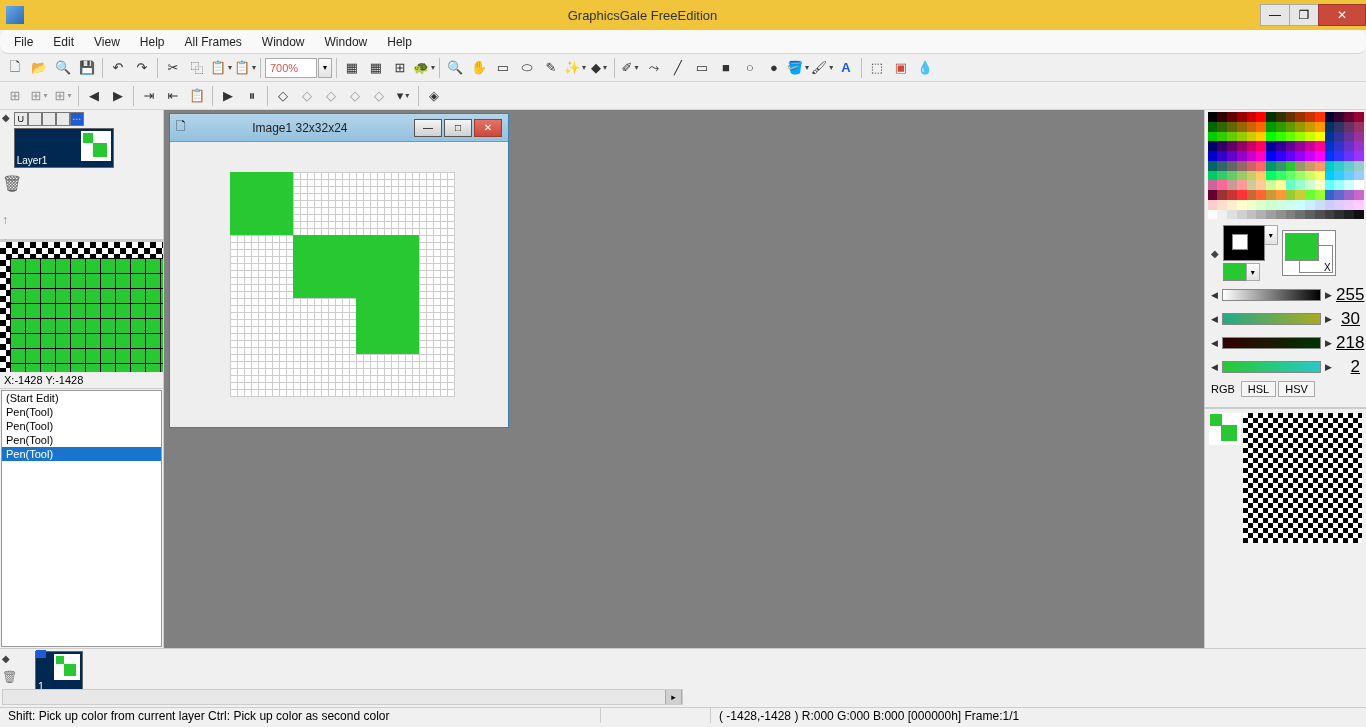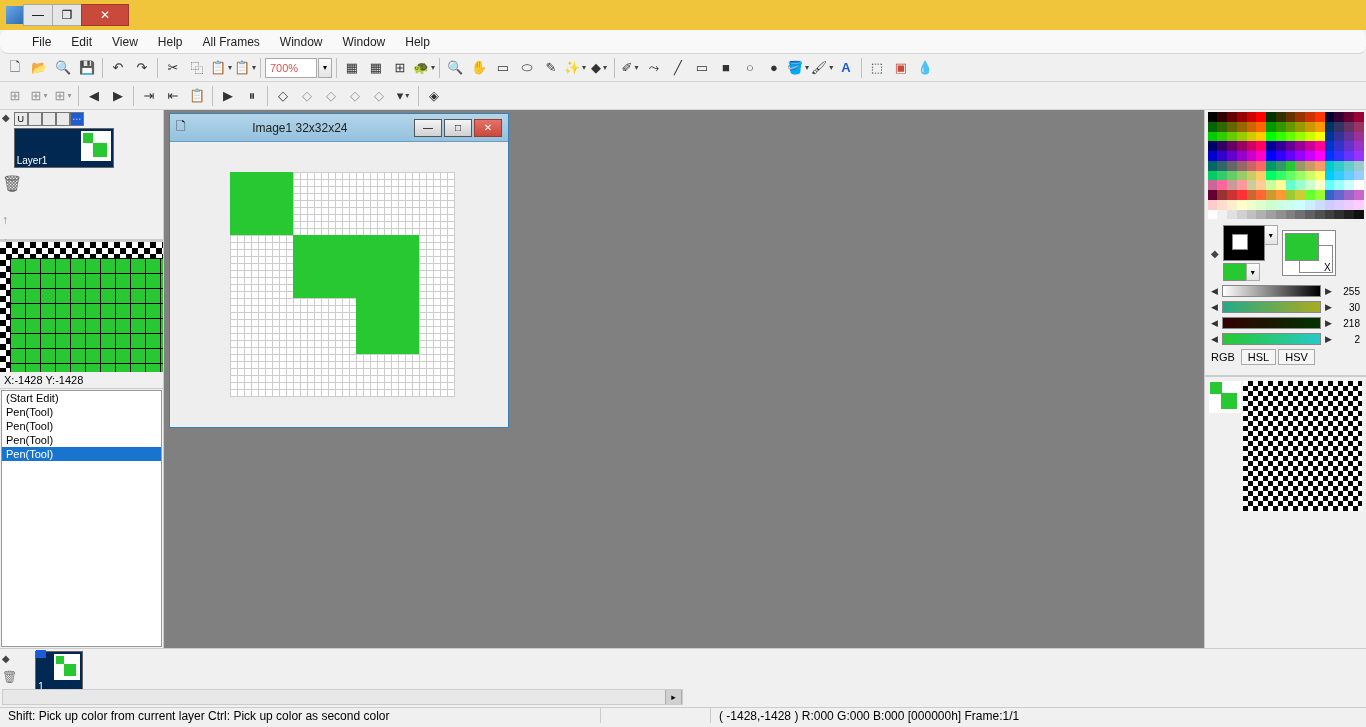--- a/index.html
+++ b/index.html
@@ -3,21 +3,21 @@
 <meta charset="utf-8">
 <style>
 * { margin: 0; padding: 0; box-sizing: border-box; font-family: "Segoe UI", Tahoma, sans-serif; font-size: 12px; }
 body { width: 1366px; height: 727px; background: #f0f0f0; overflow: hidden; position: relative; }
 .titlebar { height: 30px; background: #f0c53b; display: flex; align-items: center; position: relative; }
 .titlebar .title { flex: 1; text-align: center; color: #333; font-size: 13px; }
 .titlebar .appicon { width: 18px; height: 18px; margin-left: 6px; background: linear-gradient(135deg,#6aa9e9,#2c6ab3); display: inline-block; }
 .win-controls { display: flex; height: 22px; }
 .win-btn { width: 30px; height: 22px; display: flex; align-items: center; justify-content: center; border: 1px solid #aaa; background: #e6e6e6; margin-left: -1px; font-size: 12px; line-height: 1; }
 .win-btn.close { background: #c9493a; color: #fff; border-color: #a03a2d; width: 48px; }
-.menubar { height: 24px; background: #f9f9f9; border-bottom: 1px solid #d5d5d5; display: flex; align-items: center; padding-left: 24px; gap: 4px; border-radius: 8px; }
+.menubar { height: 24px; background: #f9f9f9; border-bottom: 1px solid #d5d5d5; display: flex; align-items: center; padding-left: 6px; gap: 4px; border-radius: 8px; }
 .menubar span { padding: 3px 8px; color: #222; }
 .toolbar { background: #f0f0f0; border-bottom: 1px solid #d5d5d5; display: flex; align-items: center; padding: 2px 4px; gap: 2px; }
 .tbtn { width: 22px; height: 22px; display: flex; align-items: center; justify-content: center; border: 1px solid transparent; font-size: 13px; color: #333; }
 .tsep { width: 1px; height: 20px; background: #c0c0c0; margin: 0 2px; }
 .zoom-box { width: 52px; height: 20px; border: 1px solid #aaa; background: #fff; font-size: 11px; display: flex; align-items: center; padding-left: 4px; color: #d9534f; }
 .drop-arrow::after { content: "▾"; font-size: 8px; margin-left: 2px; color: #444; }
 .toolbar1, .toolbar2 { height: 28px; }
 .main { display: flex; height: calc(727px - 30px - 24px - 28px - 28px - 59px - 20px); }
 .leftcol { width: 164px; background: #f0f0f0; display: flex; flex-direction: column; border-right: 1px solid #ccc; }
 .layers-panel { height: 130px; border-bottom: 1px solid #ccc; padding: 2px; }
@@ -55,21 +55,21 @@
 .swatch-row { display: flex; align-items: center; gap: 4px; margin-bottom: 4px; }
 .swatch-big { width: 42px; height: 36px; border: 1px solid #888; background: #000; position: relative; }
 .swatch-big .inner { position: absolute; left: 8px; top: 8px; width: 16px; height: 16px; background: #fff; border:1px solid #888; }
 .swatch-fgbg { width: 54px; height: 46px; border: 1px solid #888; position: relative; background:#fff; }
 .swatch-fgbg .bg { position:absolute; right:2px; bottom:2px; width:34px; height:28px; background:#fff; border:1px solid #888; }
 .swatch-fgbg .fg { position:absolute; left:2px; top:2px; width:34px; height:28px; background:#28c832; border:1px solid #888; }
 .swatch-fgbg .x { position:absolute; right:4px; bottom:2px; font-size:10px; }
 .slider-row { display: flex; align-items: center; gap: 4px; margin: 4px 0; }
 .slider-row .bar { flex: 1; height: 12px; border: 1px solid #888; position:relative; }
 .slider-row .arrow { font-size: 9px; color: #333; }
-.slider-row .val { width: 24px; font-size: 10px; text-align: right; }
+.slider-row .val { width: 24px; font-size: 17px; text-align: right; text-decoration: underline; }
 .tabs { display: flex; gap: 2px; margin-top: 4px; align-items:center; }
 .tabs .tab { border: 1px solid #aaa; padding: 1px 6px; background: #f5f5f5; font-size: 11px; }
 .mini-preview { margin: 4px; display:flex; }
 .mini-preview .tiny { width: 32px; height: 32px; background: #fff; position:relative; }
 .mini-preview .tiny .a{position:absolute;left:1px;top:1px;width:12px;height:12px;background:#28c832;}
 .mini-preview .tiny .b{position:absolute;left:12px;top:12px;width:16px;height:16px;background:#28c832;}
 .mini-preview .checker { flex:1; height:130px; margin-left:2px; background: repeating-conic-gradient(#000 0 25%, #fff 0 50%) 0 0/10px 10px; }
 .bottombar { height: 59px; background: #f0f0f0; border-top: 1px solid #ccc; display: flex; align-items: flex-start; padding: 2px; position: relative; }
 .frame-thumb { width: 48px; height: 42px; background: #002850; border: 1px solid #666; margin-left: 16px; position:relative; }
 .frame-thumb .m { position:absolute; right:2px; top:2px; width:26px; height:26px; background:#fff; }
@@ -81,20 +81,21 @@
 .dark-arrow { color:#444; font-size:10px; }
 .hscroll { position:absolute; bottom:2px; left:2px; right:50%; height:16px; background:#e8e8e8; border:1px solid #ccc; }
 .hscroll .thumb { width:17px; height:100%; background:#d0d0d0; border-left:1px solid #aaa; border-right:1px solid #aaa; float:right; display:flex;align-items:center;justify-content:center;font-size:9px;}
 .dropdown-arrow { width:14px; height:20px; border:1px solid #aaa; background:linear-gradient(#fdfdfd,#e3e3e3); display:flex; align-items:center; justify-content:center; font-size:8px; margin-left:-1px; }
 </style>
 </head>
 <body>
 
 <div class="titlebar">
   <span class="appicon"></span>
+  <span class="title">GraphicsGale FreeEdition</span>
   <div class="win-controls">
     <div class="win-btn">—</div>
     <div class="win-btn">❐</div>
     <div class="win-btn close">✕</div>
   </div>
 </div>
 
 <div class="menubar">
   <span>File</span>
   <span>Edit</span>

